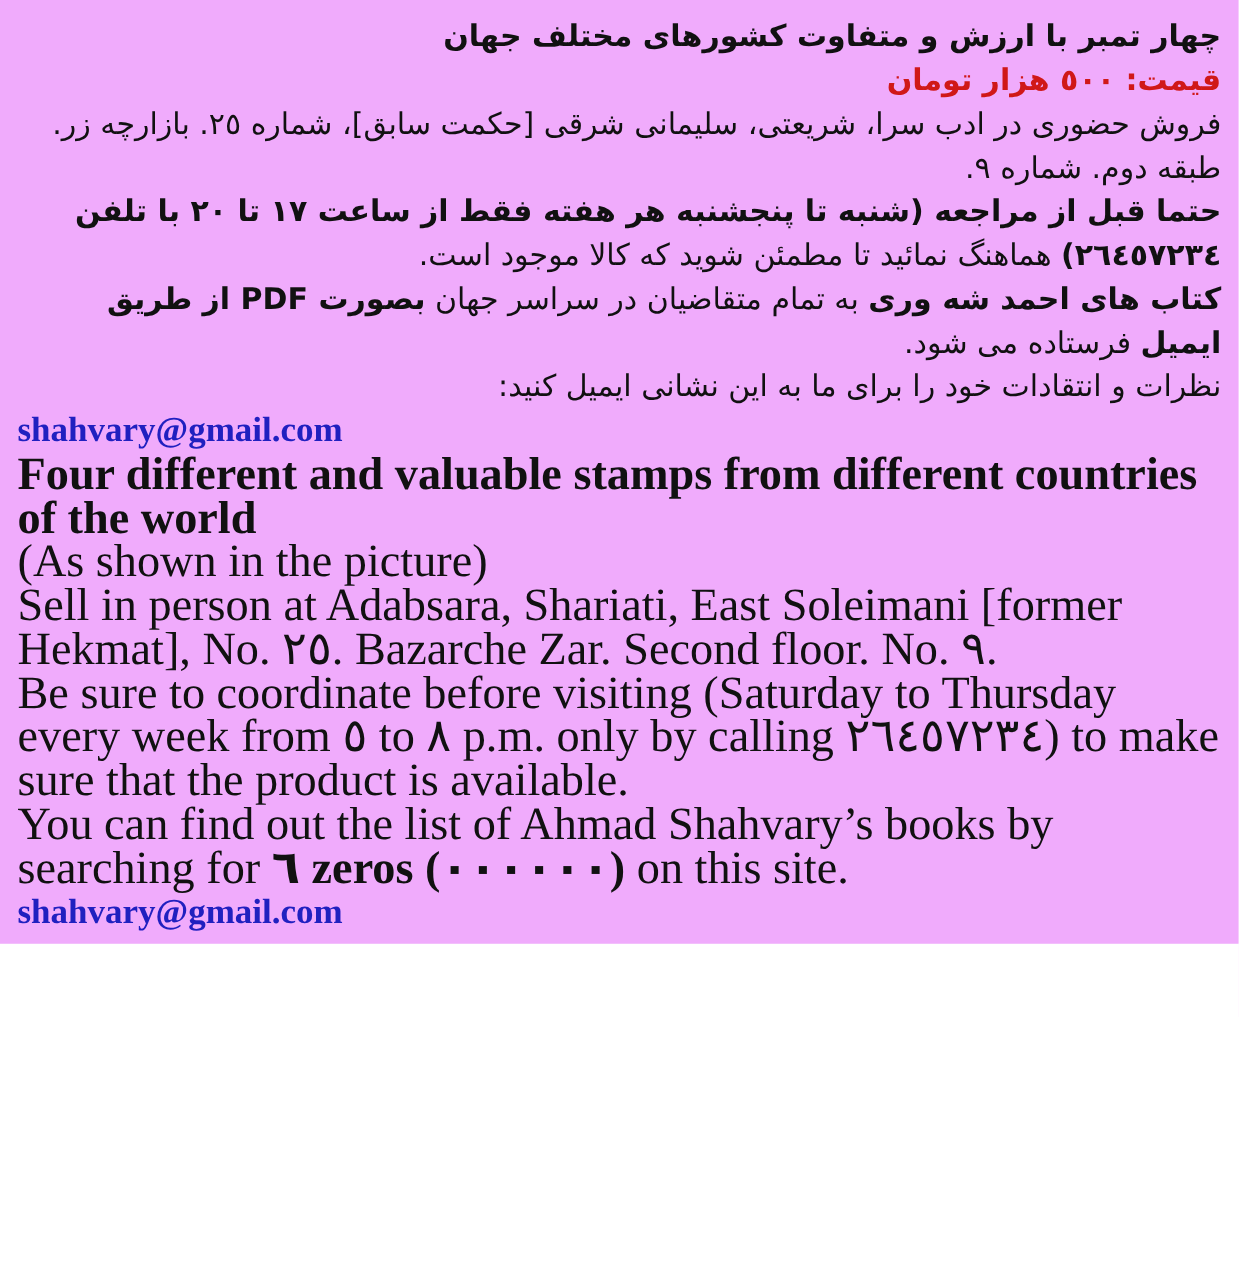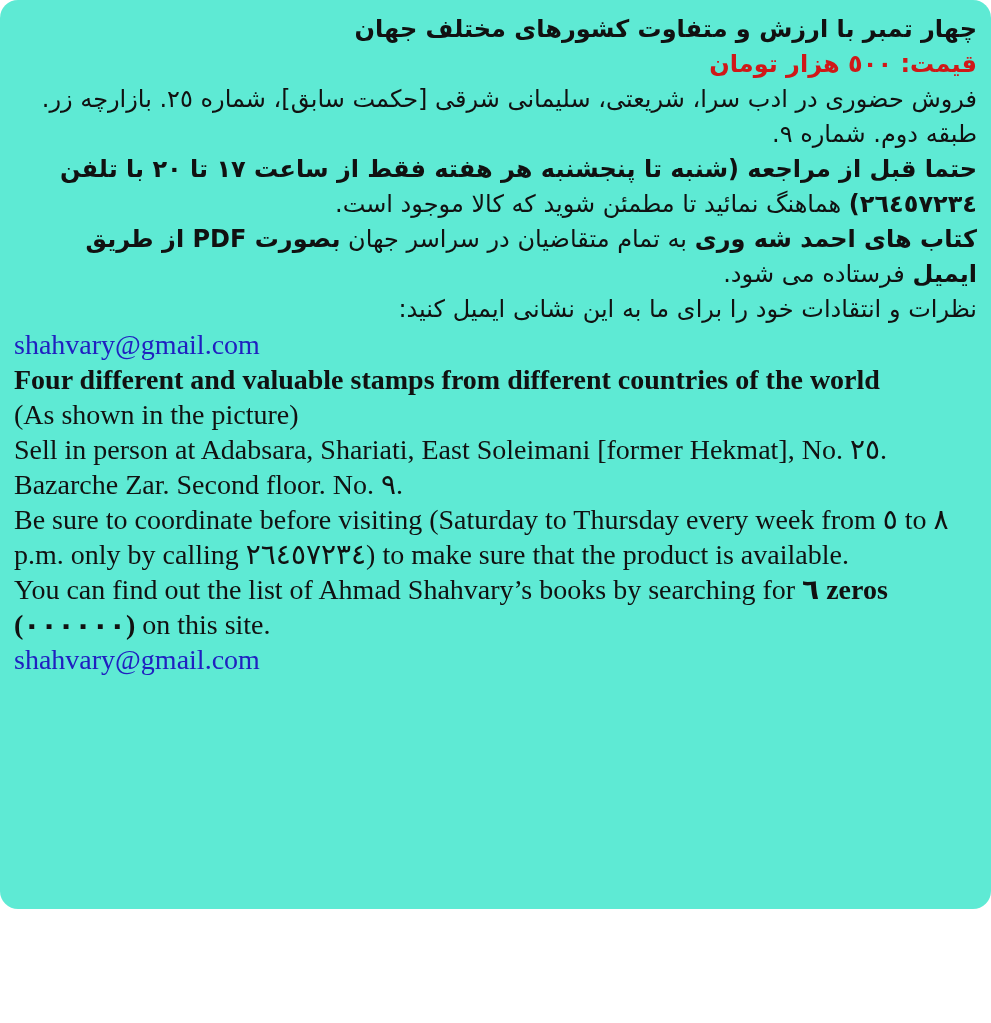--- a/index.html
+++ b/index.html
@@ -8,50 +8,49 @@
     background: #ffffff;
   }
   body {
     width: 991px;
     height: 1023px;
     overflow: hidden;
   }
   .page {
     box-sizing: border-box;
     width: 991px;
-    height: 909px;
+    height: 755px;
     padding: 12px 14px 10px 14px;
-    background: #5eead4;
-    border-radius: 18px;
+    background: #f0abfc;
   }
   
   .fa {
     direction: rtl;
     text-align: right;
     font-family: "DejaVu Sans", "Liberation Serif", sans-serif;
     font-size: 24px;
     line-height: 35px;
     color: #111111;
     margin: 0;
   }
   
   .en {
     direction: ltr;
     text-align: left;
     font-family: "Liberation Serif", "DejaVu Sans", serif;
-    font-size: 28px;
+    font-size: 37px;
     line-height: 35px;
     color: #111111;
     margin: 0;
   }
   .bold { font-weight: bold; }
   .red  { color: #d01818; }
   .email-link {
     color: #2020c0;
-    font-weight: normal;
+    font-weight: bold;
     font-family: "Liberation Serif", "DejaVu Sans", serif;
     font-size: 28px;
     line-height: 35px;
     text-decoration: none;
     display: block;
     cursor: pointer;
   }
 </style>
 </head>
 <body>

